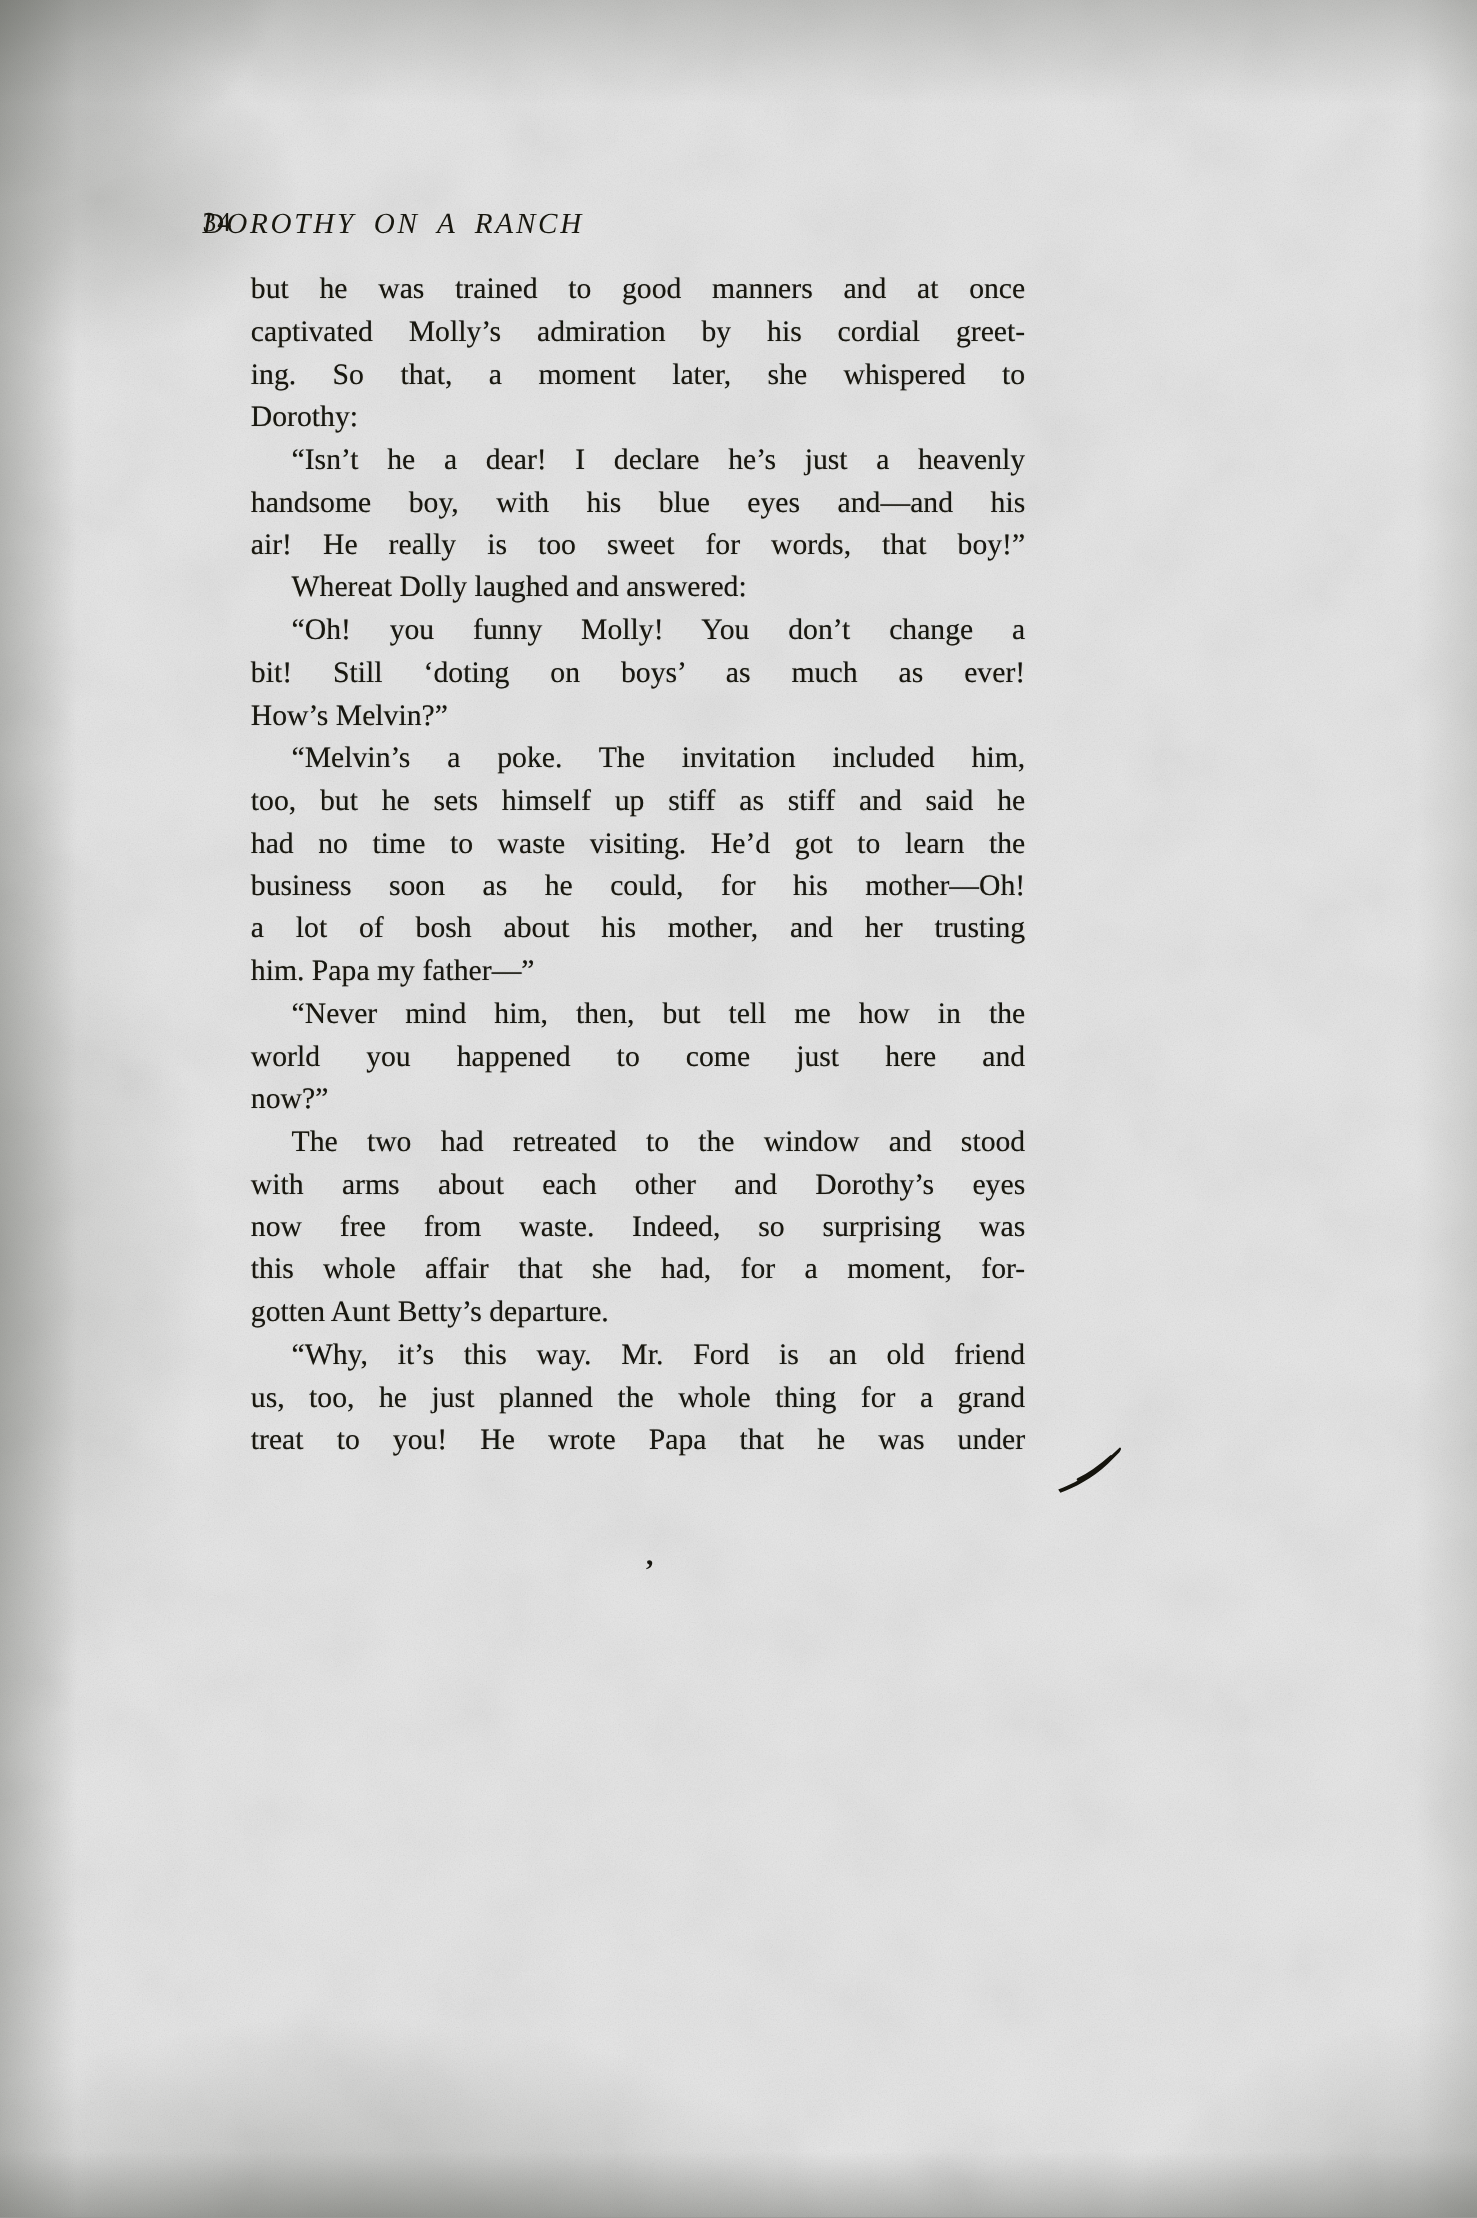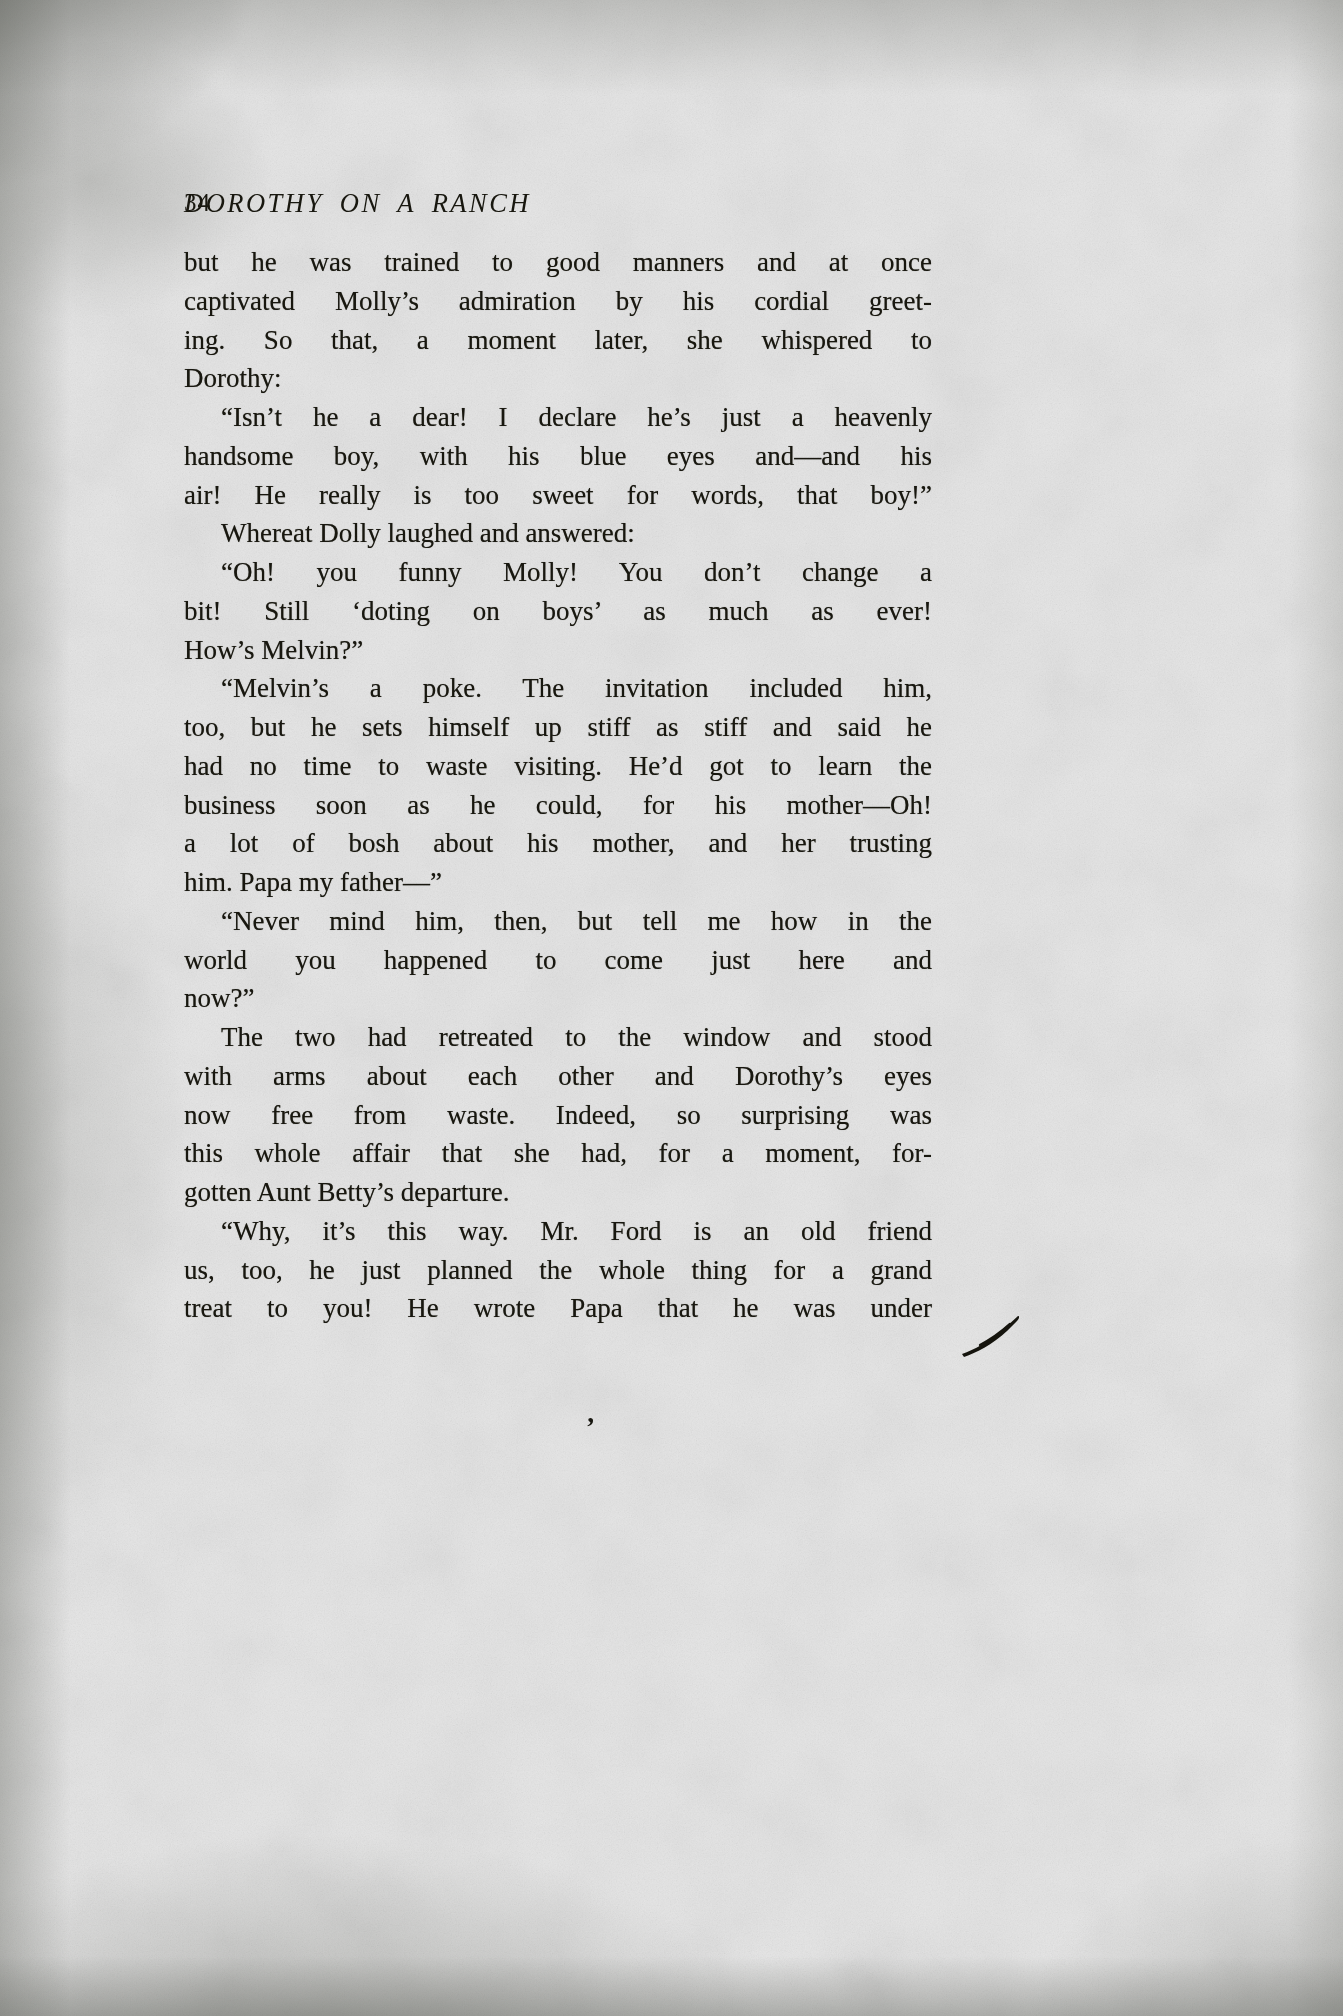--- a/index.html
+++ b/index.html
@@ -54,20 +54,21 @@
     left: 184px; top: 243px; width: 748px;
     z-index: 4;
     font-size: 27px;
     text-shadow: 0 0 0.7px rgba(24,23,15,0.55);
   }
   .line {
     line-height: 38.75px;
     height: 38.75px;
     white-space: normal;
     text-align: left;
+    margin-left: 44px;
   }
   .line.just {
     text-align: justify;
     text-align-last: justify;
   }
   .line.ind { padding-left: 37px; }
   .it { }
   
   .ink-swoosh {
     position: absolute; left: 960px; top: 1314px;

